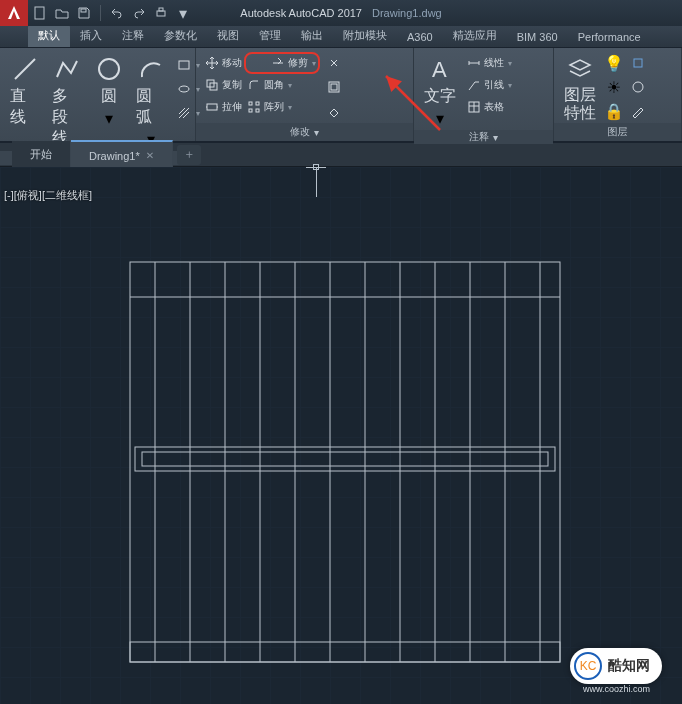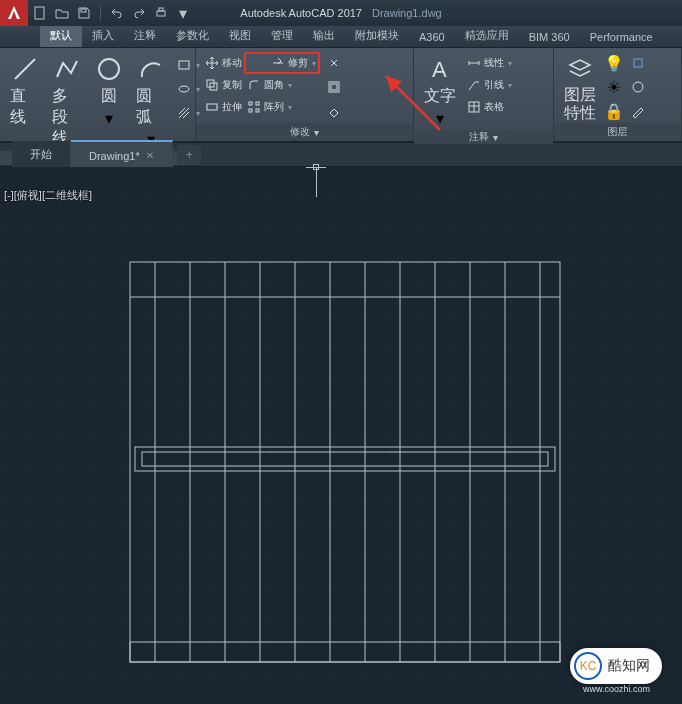--- a/index.html
+++ b/index.html
@@ -9,38 +9,38 @@
 .titlebar { height: 26px; background: linear-gradient(#2d3a47,#232e39); display: flex; align-items: center; position: relative; }
 .app-logo { width: 28px; height: 26px; background: #b92a2a; display: flex; align-items: center; justify-content: center; }
 .app-logo svg { width: 18px; height: 18px; }
 .qat { display: flex; align-items: center; gap: 6px; padding-left: 4px; }
 .qat-icon { width: 16px; height: 16px; display: flex; align-items: center; justify-content: center; color: #bac3cc; }
 .qat-sep { width: 1px; height: 16px; background: #4a5560; margin: 0 2px; }
 .title-text { position: absolute; left: 50%; transform: translateX(-50%); font-size: 11px; color: #cfd6dd; display: flex; gap: 10px; }
 .title-text span:last-child { color: #8fa2b5; }
 
 
-.ribbon-tabs { height: 22px; background: linear-gradient(#374350,#2b3641); display: flex; align-items: flex-end; border-bottom: 1px solid #1a232e; padding-left: 40px; }
+.ribbon-tabs { height: 22px; background: linear-gradient(#374350,#2b3641); display: flex; align-items: flex-end; border-bottom: 1px solid #1a232e; padding-left: 28px; }
 .rtab { padding: 3px 10px 4px; font-size: 11px; color: #bac3cc; cursor: pointer; }
 .rtab.active { background: #556370; color: #fff; border-radius: 2px 2px 0 0; }
 
 
 .ribbon { height: 95px; background: linear-gradient(#4a5663,#3d4853); display: flex; border-bottom: 2px solid #1a232e; }
 .rpanel { border-right: 1px solid #2e3842; display: flex; flex-direction: column; }
 .rpanel-body { flex: 1; display: flex; align-items: flex-start; padding: 4px 6px 0; gap: 4px; }
 .rpanel-title { height: 18px; background: #3a4550; display: flex; align-items: center; justify-content: center; font-size: 10px; color: #bac3cc; gap: 4px; }
 .big-btn { display: flex; flex-direction: column; align-items: center; gap: 2px; padding: 2px 4px; cursor: pointer; }
 .big-btn .ico { width: 30px; height: 30px; display: flex; align-items: center; justify-content: center; }
 .big-btn .lbl { font-size: 16px; color: #d5dbe1; }
 .sm-row { display: flex; align-items: center; gap: 2px; padding: 1px 2px; cursor: pointer; height: 22px; }
 .sm-row .ico { width: 16px; height: 16px; display: flex; align-items: center; justify-content: center; }
 .sm-row .lbl { font-size: 10px; color: #d5dbe1; }
 .sm-row .dd { font-size: 8px; color: #8a95a0; padding-left: 2px; }
 .col { display: flex; flex-direction: column; }
-.highlighted { border: 2px solid #e2362c; border-radius: 2px; padding-left: 24px; }
+.highlighted { border: 2px solid #e2362c; border-radius: 8px; padding-left: 24px; }
 .arrow-annotation { position: absolute; left: 380px; top: 70px; pointer-events: none; }
 
 
 .filetabs { height: 24px; background: #2c3640; display: flex; align-items: center; padding-left: 12px; border-bottom: 1px solid #161d24; }
 .ftab { height: 22px; padding: 14px 18px; font-size: 11px; color: #c3cbd3; display: flex; align-items: center; gap: 6px; cursor: pointer; border-right: 1px solid #3a4550; background: #2c3640; }
 .ftab.active { background: #3d4853; border-top: 2px solid #6aa2dc; }
 .ftab-close { font-size: 10px; color: #8a95a0; }
 .ftab-add { width: 24px; height: 20px; display: flex; align-items: center; justify-content: center; color: #8a95a0; cursor: pointer; font-size: 12px; background: #333e48; margin-left: 4px; border-radius: 3px; }
 
 
@@ -54,21 +54,21 @@
 .crosshair .cv { position: absolute; width: 1px; height: 30px; background: #b7c2cc; left: 0; top: 0; }
 .crosshair .ch { position: absolute; width: 20px; height: 1px; background: #b7c2cc; left: -10px; top: 0; }
 .crosshair .cbox { position: absolute; width: 6px; height: 6px; border: 1px solid #b7c2cc; left: -3px; top: -3px; }
 
 .drawing { position: absolute; left: 0; top: 0; }
 .drawing line, .drawing rect { stroke: #b8c1ca; stroke-width: 1; fill: none; }
 
 
 .watermark { position: absolute; right: 20px; bottom: 20px; display: flex; align-items: center; gap: 6px; background: #fff; border-radius: 18px; padding: 4px 12px 4px 4px; box-shadow: 0 0 6px rgba(0,0,0,.4); }
 .watermark .badge { width: 28px; height: 28px; border: 2px solid #1b5fb8; border-radius: 50%; display: flex; align-items: center; justify-content: center; font-weight: normal; font-size: 12px; color: #f08a24; }
-.watermark .wt { font-size: 14px; color: #333; font-weight: 400; }
+.watermark .wt { font-size: 14px; color: #333; font-weight: 700; }
 .watermark .wu { position: absolute; right: 12px; bottom: -10px; font-size: 9px; color: #d5dbe1; }
 </style>
 </head>
 <body>
 
 <div class="titlebar">
   <div class="app-logo">
     <svg viewBox="0 0 18 18">
         <path d="M3 15 L9 2 L15 15 L12 15 L9 7 L6 15 Z" fill="#fff"></path>
       </svg>

